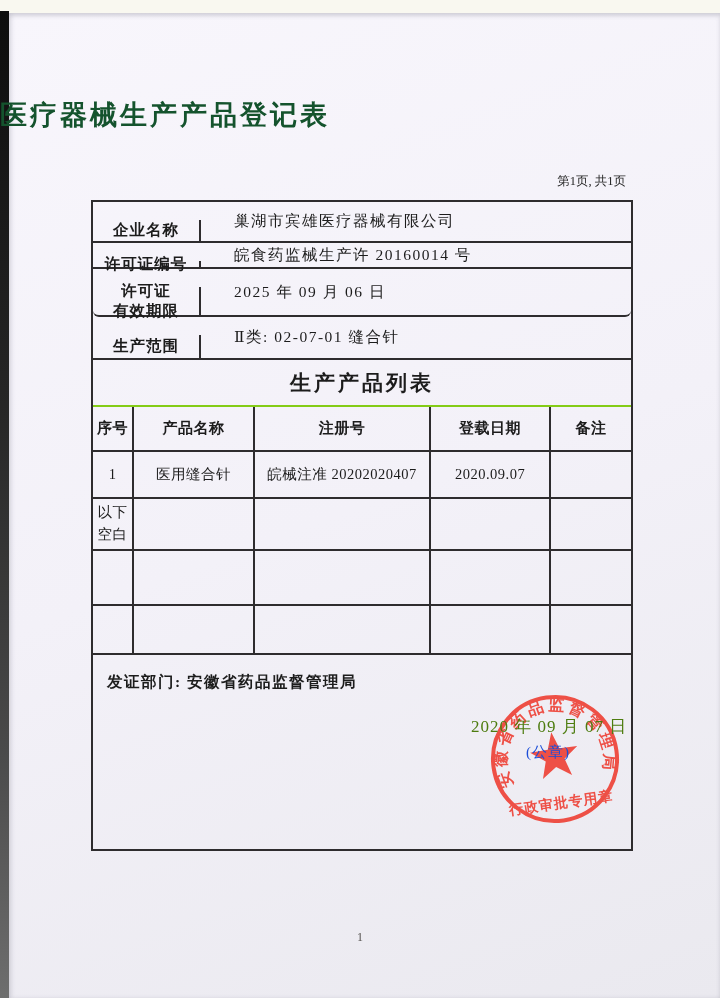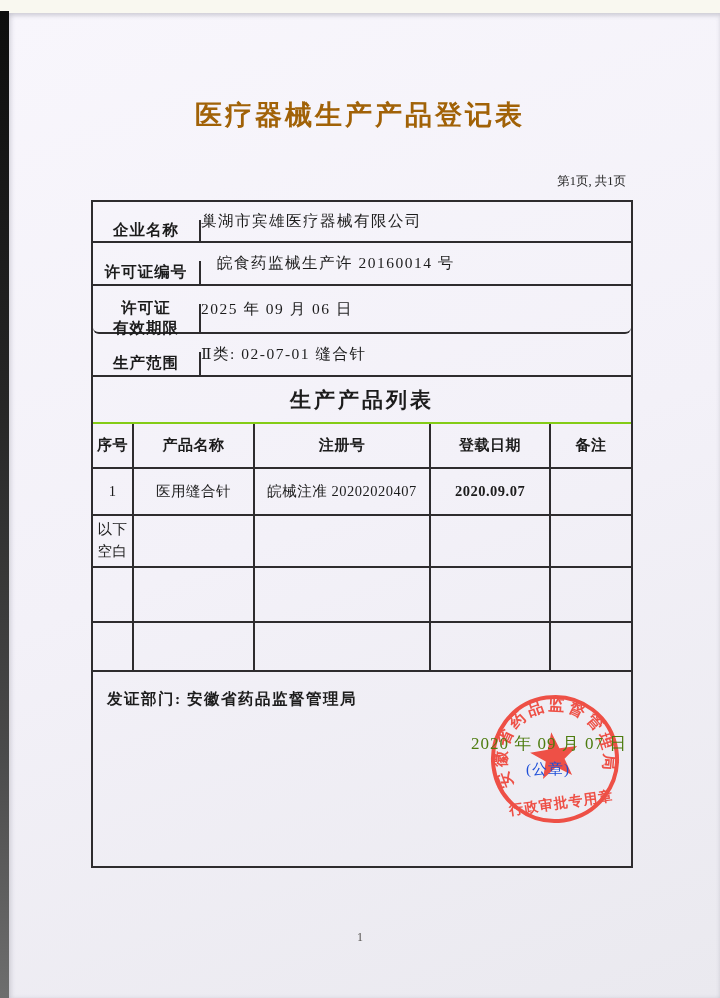--- a/index.html
+++ b/index.html
@@ -16,60 +16,60 @@
     position:absolute; top:11px; left:0; width:9px; bottom:0;
     background:linear-gradient(180deg,#0d0d0d 0%,#262626 40%,#4a4a4a 75%,#6e6e6e 100%);
   }
   .paper {
     position:absolute; left:9px; top:13px; right:0; bottom:0;
     background:linear-gradient(160deg,#f8f6fc 0%,#f3f1f8 50%,#eae9ef 100%);
     box-shadow:inset 0 3px 4px rgba(70,70,90,0.18), inset 3px 0 4px rgba(70,70,90,0.10);
   }
   .doc-title {
     position:absolute; top:97px; left:0; width:720px;
-    text-align:center; font-size:27px; font-weight:bold; letter-spacing:3px;
-    color:#a16207; font-family:"Liberation Sans","DejaVu Sans",sans-serif;
+    text-align:left; font-size:27px; font-weight:bold; letter-spacing:3px;
+    color:#14532d; font-family:"Liberation Sans","DejaVu Sans",sans-serif;
   }
   .page-indicator {
     position:absolute; top:173px; left:92px; width:538px;
     text-align:right; padding-right:4px; font-size:12.5px; color:#262626;
   }
   .form {
     position:absolute; left:91px; top:200px; width:542px;
     border:2px solid #2e2c2e; background:transparent;
   }
   .row { display:flex; border-bottom:2px solid #2e2c2e; }
   .row:last-child { border-bottom:none; }
   .label-cell {
     width:108px; border-right:2px solid #2e2c2e;
     display:flex; flex-direction:column; align-items:center; justify-content:center;
     font-weight:bold; font-size:15.5px; letter-spacing:1px; line-height:1.3;
     font-family:"Liberation Sans","DejaVu Sans",sans-serif; text-align:center;margin-top:18px;
   }
   .value-cell {
     flex:1; display:flex; align-items:center;
-    font-size:15.5px; letter-spacing:1.5px;
+    font-size:15.5px; letter-spacing:1.5px;margin-left:33px;
   }
   .banner {
     height:47px; display:flex; align-items:center; justify-content:center;
     border-bottom:2px solid #84cc16;
     font-size:21px; font-weight:bold; letter-spacing:3px;
     font-family:"Liberation Sans","DejaVu Sans",sans-serif;
   }
   .pcell {
     border-right:2px solid #2e2c2e;
     display:flex; align-items:center; justify-content:center;
     text-align:center; font-size:14.5px; letter-spacing:0.5px; line-height:1.5;
     padding:4px;
   }
   .pcell:last-child { border-right:none; }
   .c-seq  { width:41px; }
   .c-name { width:121px; }
   .c-reg  { width:176px; }
-  .c-date { width:120px;font-weight:bold; }
+  .c-date { width:120px; }
   .c-note { flex:1; }
   .phead .pcell {
     font-weight:bold; font-size:15px;
     font-family:"Liberation Sans","DejaVu Sans",sans-serif;
   }
   .footer-section { position:relative; height:152px; }
   .issuer-line {
     position:absolute; top:17px; left:14px;
     font-size:15.5px; letter-spacing:1.5px; font-weight:600;
   }
@@ -103,21 +103,21 @@
 
 <div class="form">
 
   <div class="row" style="height:41px;">
     <div class="label-cell">
       <span>企业名称</span>
     </div>
     <div class="value-cell">巢湖市宾雄医疗器械有限公司</div>
   </div>
 
-  <div class="row" style="height:43px;gap:16px;">
+  <div class="row" style="height:26px;">
     <div class="label-cell">
       <span>许可证编号</span>
     </div>
     <div class="value-cell">皖食药监械生产许 20160014 号</div>
   </div>
 
   <div class="row" style="height:48px;border-radius:6px;">
     <div class="label-cell">
       <span>许可证</span>
       <span>有效期限</span>

